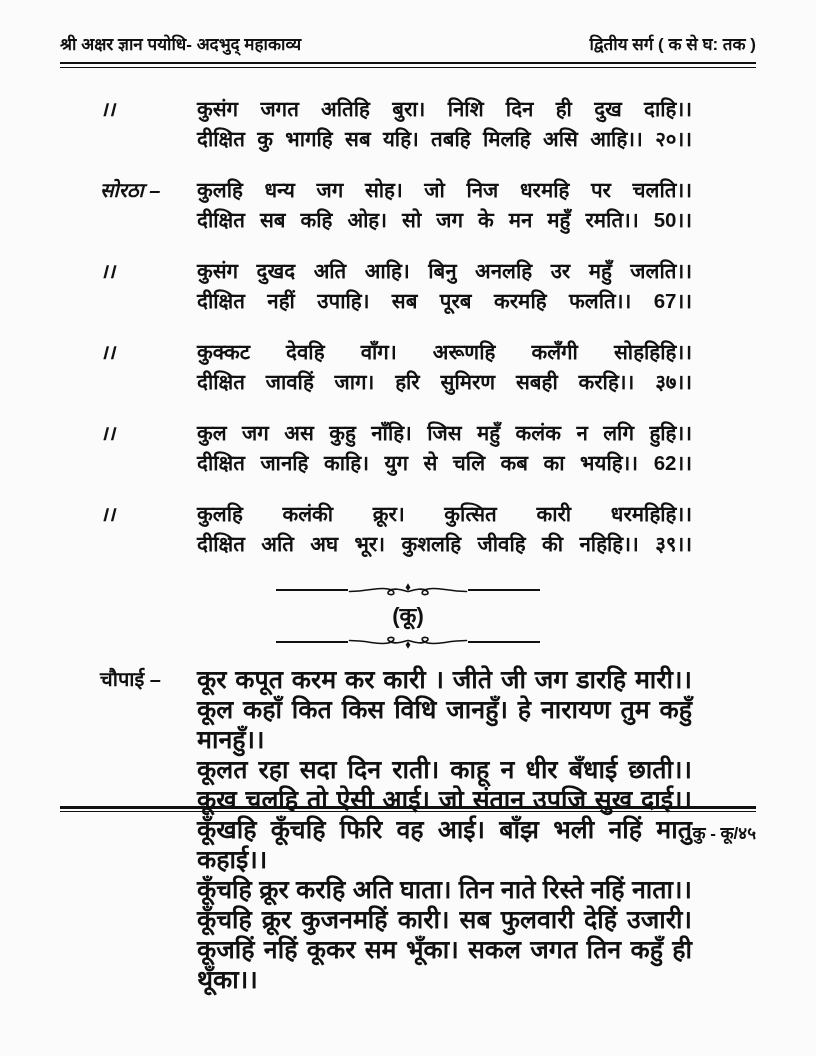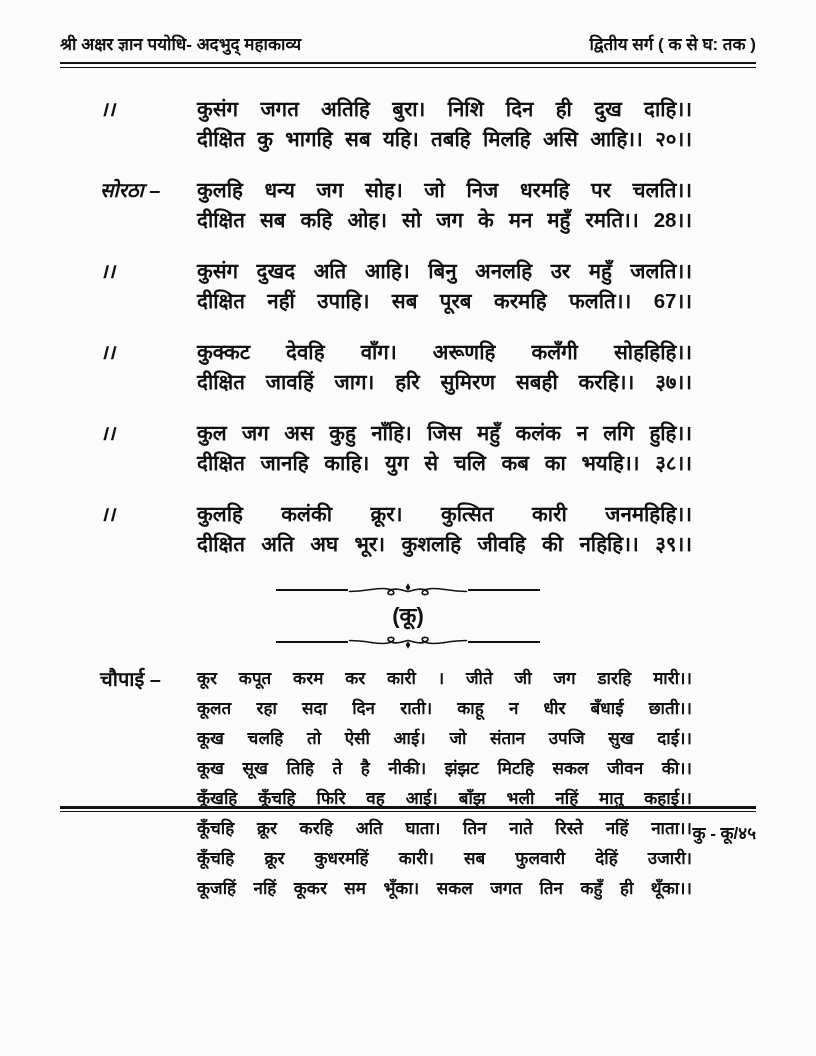--- a/index.html
+++ b/index.html
@@ -34,21 +34,21 @@
   .orn-row { display:flex; align-items:center; justify-content:center; }
   .hline { width:72px; border-top:2px solid #111; display:inline-block; }
   .flourish { display:block; }
   .flip { transform:scaleY(-1); }
   .kuu { font-size:22px; line-height:30px; margin:1px 0; }
 
   
   .chaupai { margin:12px 64px 2px 40px; }
   .chaupai .vlabel { font-style:normal; font-size:20px; }
   .cline {
-    font-size:17px; line-height:30px;
+    font-size:25px; line-height:30px;
     text-align:justify; text-align-last:justify;
   }
 
   
   .footer-rule { position:absolute; left:60px; right:60px; bottom:60px; border-top:3px solid #111; border-bottom:1px solid #111; height:2px; margin:0; }
   .footer { position:absolute; right:60px; bottom:28px; font-size:17px; }
 </style>
 </head>
 <body>
 
@@ -67,21 +67,21 @@
       <div class="vlines">
         <div class="vline">कुसंग जगत अतिहि बुरा। निशि दिन ही दुख दाहि।।</div>
         <div class="vline">दीक्षित कु भागहि सब यहि। तबहि मिलहि असि आहि।। २०।।</div>
       </div>
     </div>
 
     <div class="verse">
       <span class="vlabel italic">सोरठा –</span>
       <div class="vlines">
         <div class="vline">कुलहि धन्य जग सोह। जो निज धरमहि पर चलति।।</div>
-        <div class="vline">दीक्षित सब कहि ओह। सो जग के मन महुँ रमति।। 28।।</div>
+        <div class="vline">दीक्षित सब कहि ओह। सो जग के मन महुँ रमति।। 50।।</div>
       </div>
     </div>
 
     <div class="verse">
       <span class="vlabel italic">।।</span>
       <div class="vlines">
         <div class="vline">कुसंग दुखद अति आहि। बिनु अनलहि उर महुँ जलति।।</div>
         <div class="vline">दीक्षित नहीं उपाहि। सब पूरब करमहि फलति।। 67।।</div>
       </div>
     </div>
@@ -91,28 +91,28 @@
       <div class="vlines">
         <div class="vline">कुक्कट देवहि वाँग। अरूणहि कलँगी सोहहिहि।।</div>
         <div class="vline">दीक्षित जावहिं जाग। हरि सुमिरण सबही करहि।। ३७।।</div>
       </div>
     </div>
 
     <div class="verse">
       <span class="vlabel italic">।।</span>
       <div class="vlines">
         <div class="vline">कुल जग अस कुहु नाँहि। जिस महुँ कलंक न लगि हुहि।।</div>
-        <div class="vline">दीक्षित जानहि काहि। युग से चलि कब का भयहि।। ३८।।</div>
+        <div class="vline">दीक्षित जानहि काहि। युग से चलि कब का भयहि।। 62।।</div>
       </div>
     </div>
 
     <div class="verse">
       <span class="vlabel italic">।।</span>
       <div class="vlines">
-        <div class="vline">कुलहि कलंकी क्रूर। कुत्सित कारी जनमहिहि।।</div>
+        <div class="vline">कुलहि कलंकी क्रूर। कुत्सित कारी धरमहिहि।।</div>
         <div class="vline">दीक्षित अति अघ भूर। कुशलहि जीवहि की नहिहि।। ३९।।</div>
       </div>
     </div>
 
   </div>
 
   <div class="divider">
     <div class="orn-row">
       <span class="hline"></span>
       <svg class="flourish" width="120" height="20" viewBox="0 0 160 20" aria-hidden="true">
@@ -136,26 +136,26 @@
       </svg>
       <span class="hline"></span>
     </div>
   </div>
 
   <div class="chaupai">
     <div class="verse">
       <span class="vlabel">चौपाई –</span>
       <div class="vlines">
         <div class="cline">कूर कपूत करम कर कारी । जीते जी जग डारहि मारी।।</div>
+        <div class="cline">कूल कहाँ कित किस विधि जानहुँ। हे नारायण तुम कहुँ मानहुँ।।</div>
         <div class="cline">कूलत रहा सदा दिन राती। काहू न धीर बँधाई छाती।।</div>
         <div class="cline">कूख चलहि तो ऐसी आई। जो संतान उपजि सुख दाई।।</div>
-        <div class="cline">कूख सूख तिहि ते है नीकी। झंझट मिटहि सकल जीवन की।।</div>
         <div class="cline">कूँखहि कूँचहि फिरि वह आई। बाँझ भली नहिं मातु कहाई।।</div>
         <div class="cline">कूँचहि क्रूर करहि अति घाता। तिन नाते रिस्ते नहिं नाता।।</div>
-        <div class="cline">कूँचहि क्रूर कुधरमहिं कारी। सब फुलवारी देहिं उजारी।</div>
+        <div class="cline">कूँचहि क्रूर कुजनमहिं कारी। सब फुलवारी देहिं उजारी।</div>
         <div class="cline">कूजहिं नहिं कूकर सम भूँका। सकल जगत तिन कहुँ ही थूँका।।</div>
       </div>
     </div>
   </div>
 
   <div class="double-rule footer-rule"></div>
   <div class="footer">
     <span>कु - कू/४५</span>
   </div>
 

